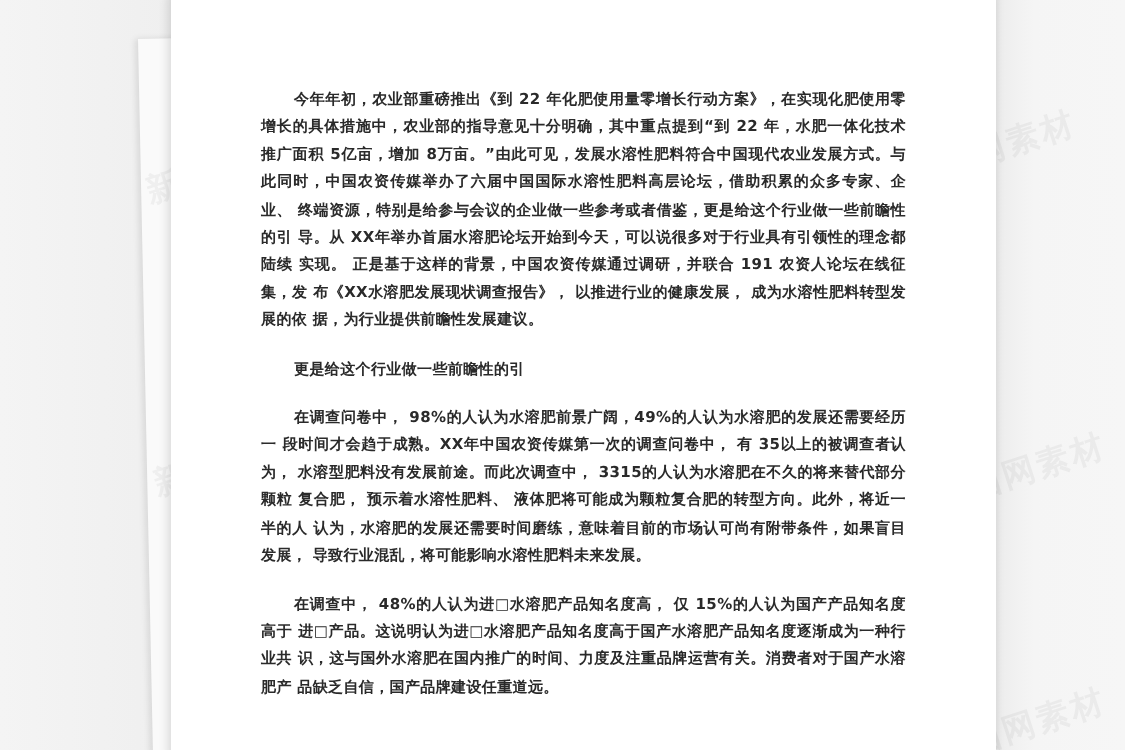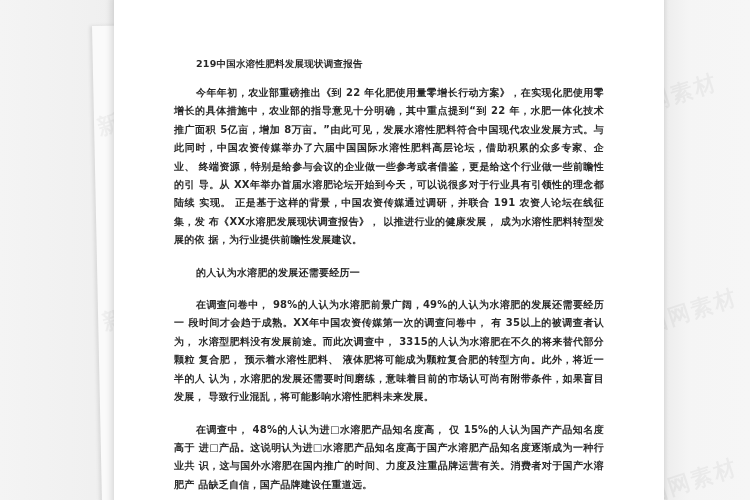--- a/index.html
+++ b/index.html
@@ -43,19 +43,18 @@
 <div class="back-page"></div>
 
 <div class="wm" style="left:95px; top:95px;">新图网素材</div>
 <div class="wm" style="left:600px; top:85px;">新图网素材</div>
 <div class="wm" style="left:100px; top:290px;">新图网素材</div>
 <div class="wm" style="left:620px; top:300px;">新图网素材</div>
 <div class="wm" style="left:620px; top:470px;">新图网素材</div>
 
 <div class="main-page">
   <div class="content">
-    <div class="doc-title">219中国水溶性肥料发展现状调查报告</div>
     <p class="para">今年年初，农业部重磅推出《到 22 年化肥使用量零增长行动方案》，在实现化肥使用零 增长的具体措施中，农业部的指导意见十分明确，其中重点提到“到 22 年，水肥一体化技术 推广面积 5亿亩，增加 8万亩。”由此可见，发展水溶性肥料符合中国现代农业发展方式。与 此同时，中国农资传媒举办了六届中国国际水溶性肥料高层论坛，借助积累的众多专家、企业、 终端资源，特别是给参与会议的企业做一些参考或者借鉴，更是给这个行业做一些前瞻性的引 导。从 XX年举办首届水溶肥论坛开始到今天，可以说很多对于行业具有引领性的理念都陆续 实现。 正是基于这样的背景，中国农资传媒通过调研，并联合 191 农资人论坛在线征集，发 布《XX水溶肥发展现状调查报告》， 以推进行业的健康发展， 成为水溶性肥料转型发展的依 据，为行业提供前瞻性发展建议。</p>
-    <div class="heading">的人认为水溶肥的发展还需要经历一</div>
+    <div class="heading">更是给这个行业做一些前瞻性的引</div>
     <p class="para">在调查问卷中， 98%的人认为水溶肥前景广阔，49%的人认为水溶肥的发展还需要经历一 段时间才会趋于成熟。XX年中国农资传媒第一次的调查问卷中， 有 35以上的被调查者认为， 水溶型肥料没有发展前途。而此次调查中， 3315的人认为水溶肥在不久的将来替代部分颗粒 复合肥， 预示着水溶性肥料、 液体肥将可能成为颗粒复合肥的转型方向。此外，将近一半的人 认为，水溶肥的发展还需要时间磨练，意味着目前的市场认可尚有附带条件，如果盲目发展， 导致行业混乱，将可能影响水溶性肥料未来发展。</p>
     <p class="para">在调查中， 48%的人认为进□水溶肥产品知名度高， 仅 15%的人认为国产产品知名度高于 进□产品。这说明认为进□水溶肥产品知名度高于国产水溶肥产品知名度逐渐成为一种行业共 识，这与国外水溶肥在国内推广的时间、力度及注重品牌运营有关。消费者对于国产水溶肥产 品缺乏自信，国产品牌建设任重道远。</p>
   </div>
 </div>
 
 </body></html>

